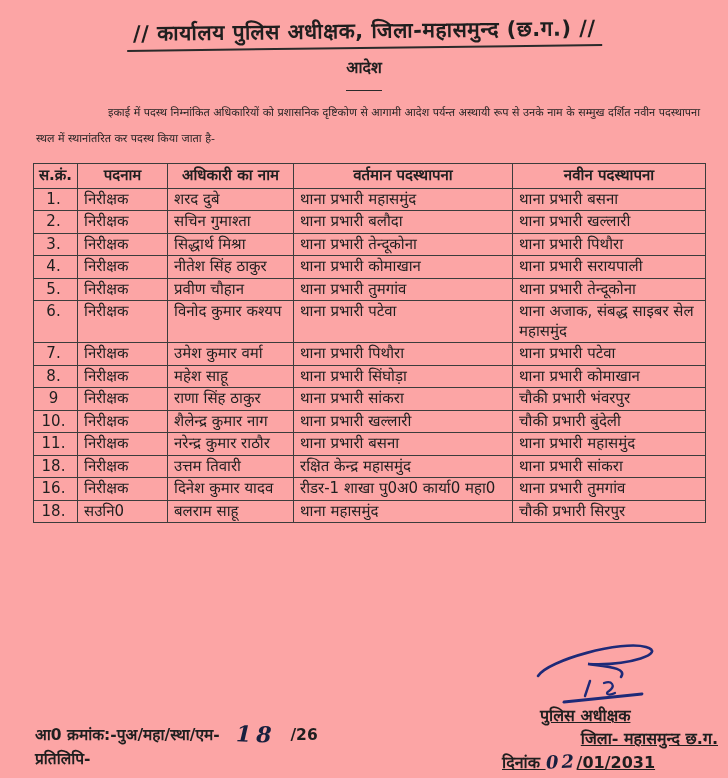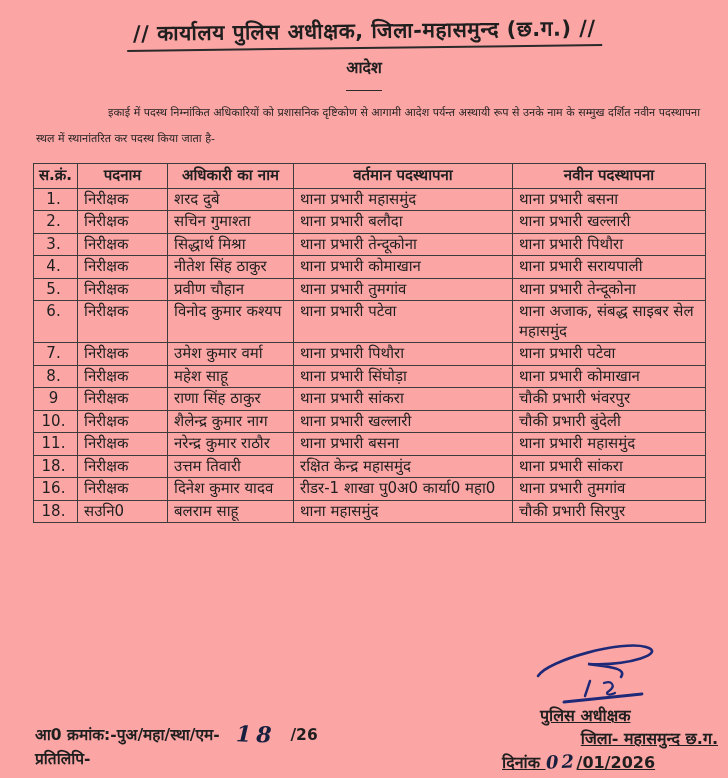--- a/index.html
+++ b/index.html
@@ -237,21 +237,21 @@
     <svg class="sig-scribble" width="150" height="66" viewBox="0 0 150 66" fill="none" xmlns="http://www.w3.org/2000/svg">
       <path d="M8 38 C 18 22, 92 2, 116 9 C 137 15, 100 28, 58 26 C 80 29, 97 30, 91 39" stroke="#1e2a78" stroke-width="2.6" stroke-linecap="round" fill="none"></path>
       <path d="M60 43 L 55 58" stroke="#1e2a78" stroke-width="2.4" stroke-linecap="round"></path>
       <path d="M74 45 C 82 42, 86 48, 79 53 C 74 56, 79 58, 85 55" stroke="#1e2a78" stroke-width="2.2" stroke-linecap="round" fill="none"></path>
       <path d="M34 64 L 112 56" stroke="#1e2a78" stroke-width="2.8" stroke-linecap="round"></path>
     </svg>
     <div class="sig-designation">पुलिस अधीक्षक</div>
     <div class="sig-district">जिला- महासमुन्द छ.ग.</div>
     <div class="sig-date">
       <span>दिनांक</span>
-      <span class="hand date-day">02</span><span>/01/2026</span>
+      <span class="hand date-day">02</span><span>/01/2031</span>
     </div>
   </div>
 
   <div class="footer-block">
     <div>
       <span>आ0 क्रमांक:-पुअ/महा/स्था/एम-</span><span class="hand ref-num">18</span><span>/26</span>
     </div>
     <div>प्रतिलिपि-</div>
   </div>
 

